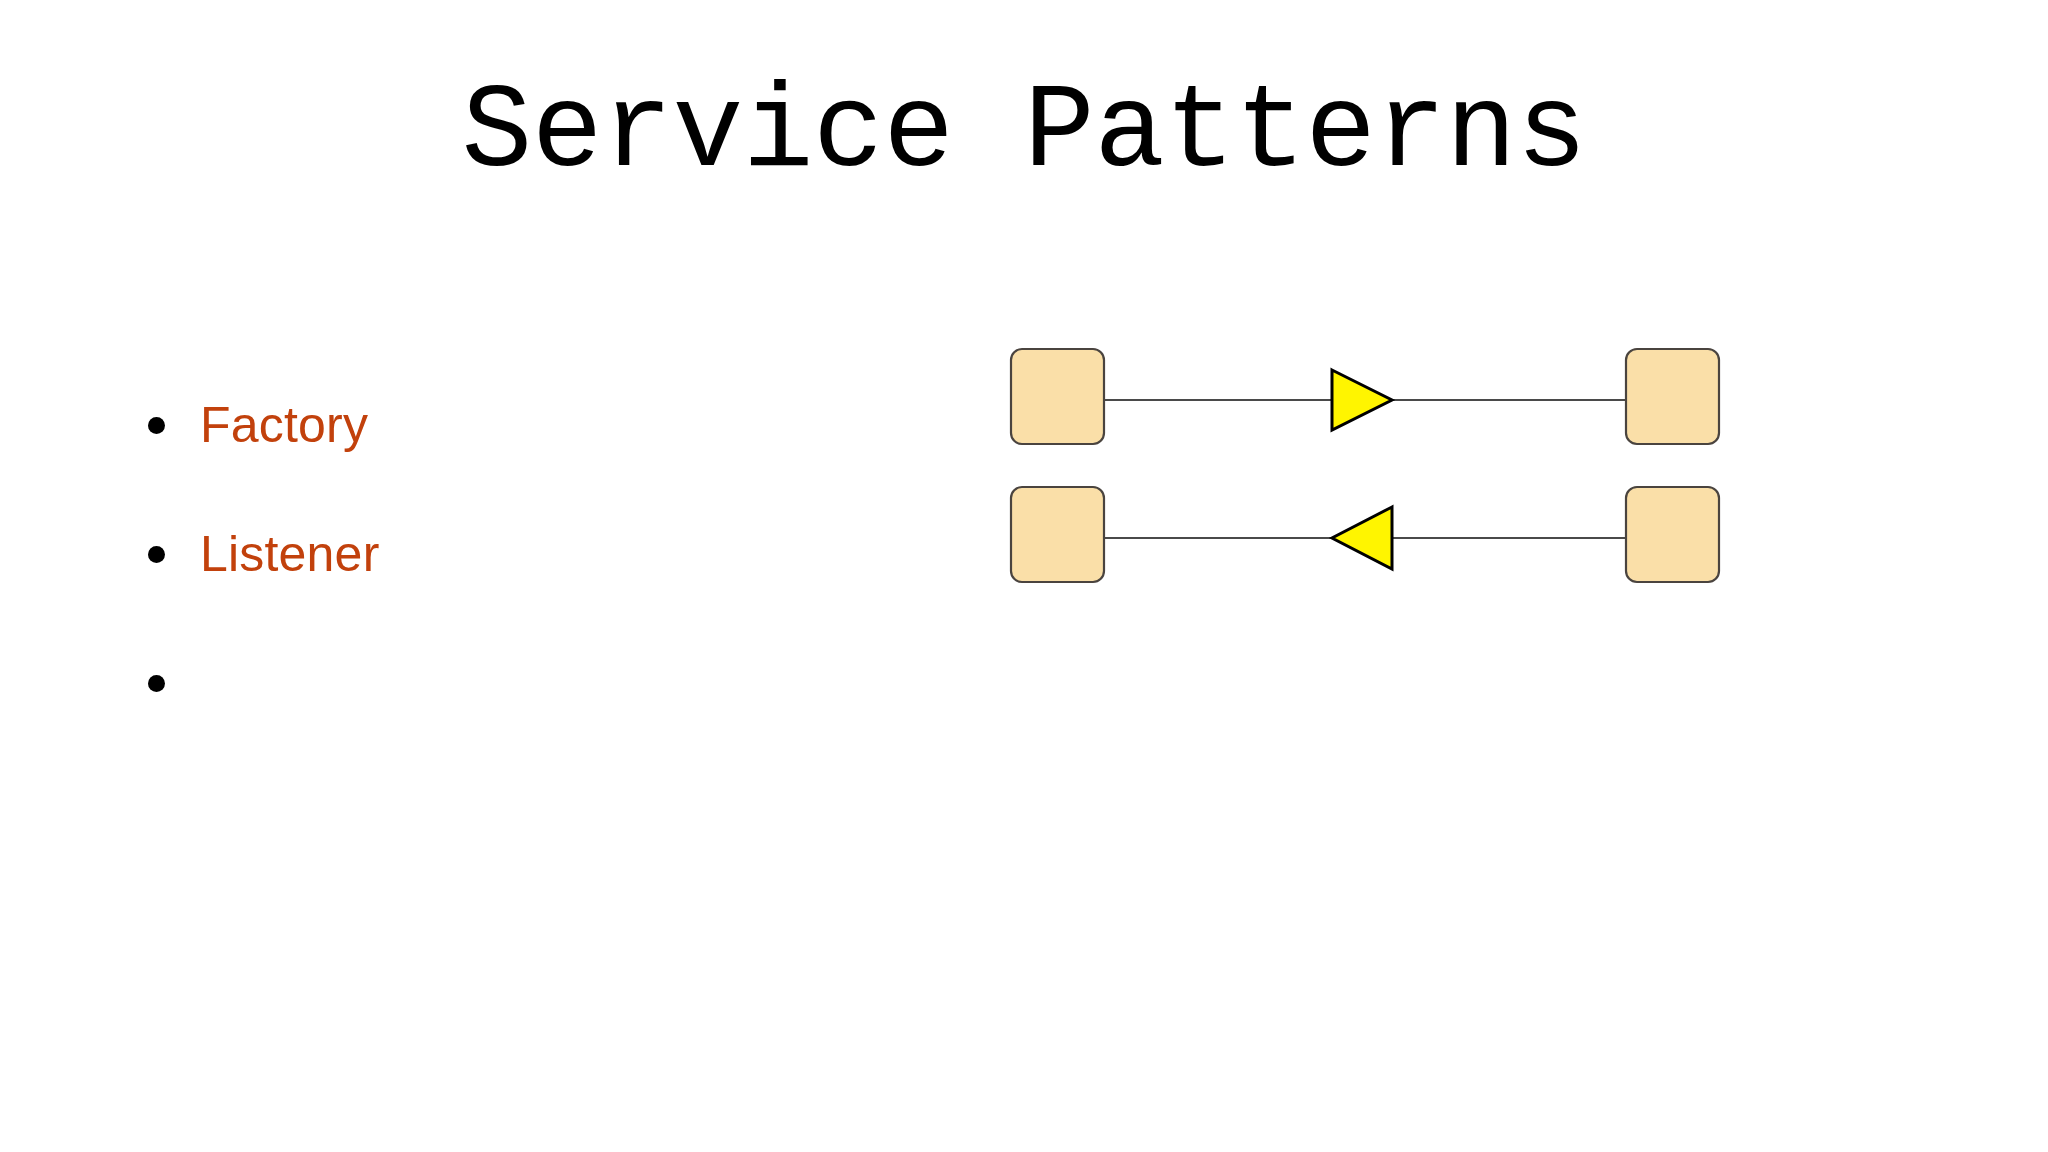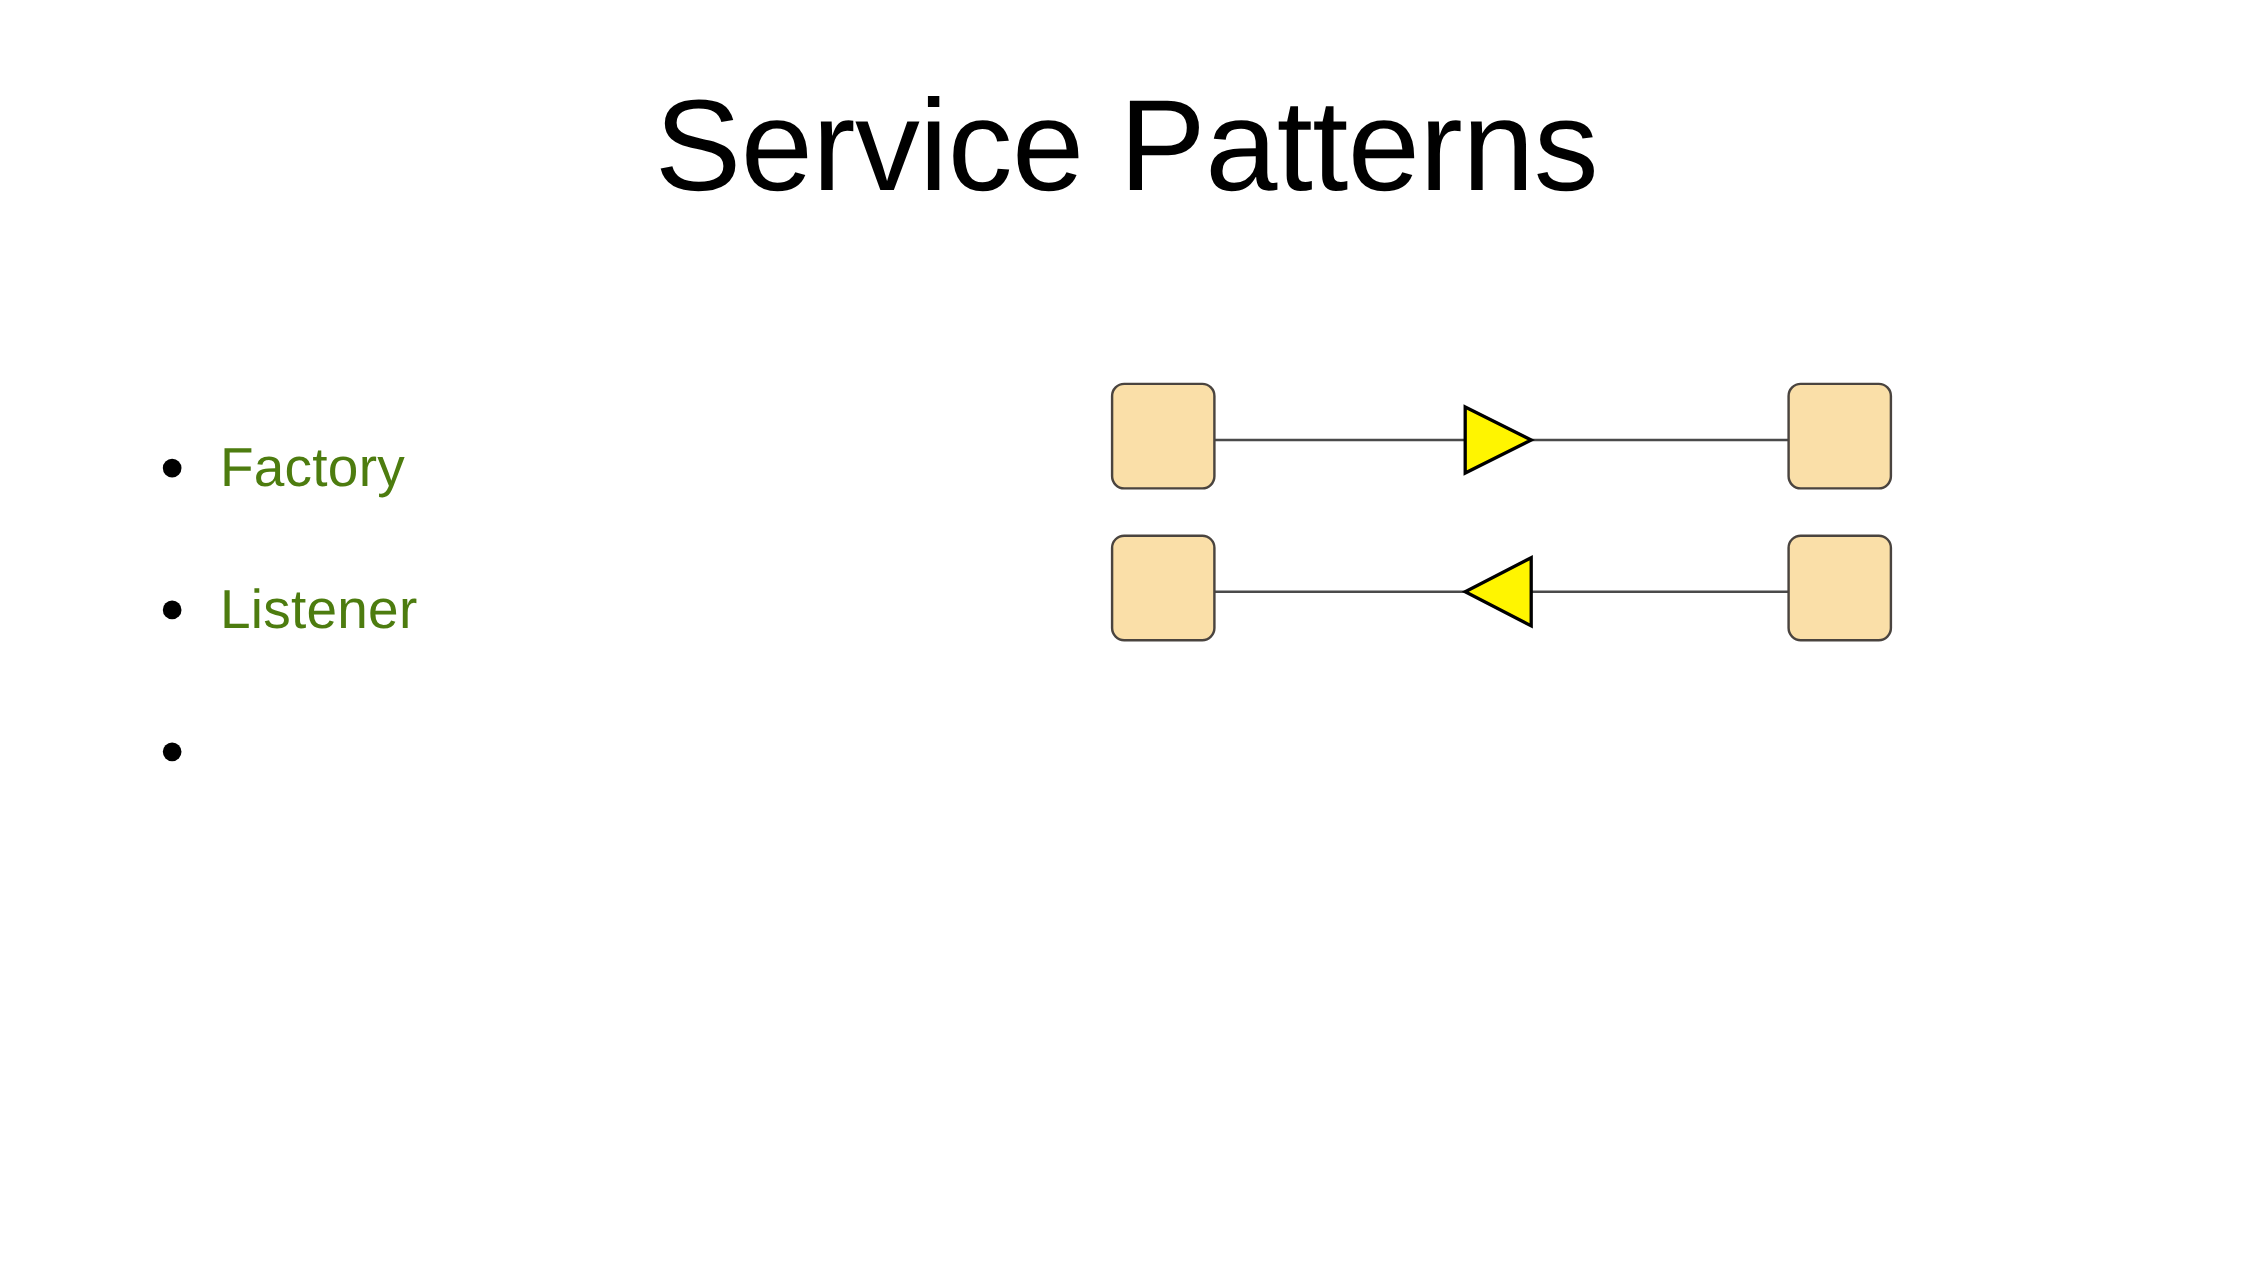--- a/index.html
+++ b/index.html
@@ -21,21 +21,21 @@
     overflow: hidden;
   }
 
   
   .slide-title {
     position: absolute;
     left: 0;
     top: 72px;
     width: 2048px;
     text-align: center;
-    font-family: Liberation Sans, sans-serif;
+    font-family: Liberation Mono, monospace;
     font-size: 118px;
     font-weight: 300;
     line-height: 1.05;
     letter-spacing: -0.5px;
     color: #000000;
     white-space: nowrap;
   }
 
   
   .bullet-list {
@@ -61,21 +61,21 @@
     height: 17px;
     margin-top: -8px;
     border-radius: 50%;
     background: #000000;
   }
   .bullet-label {
     margin-left: 60px;
     font-family: "Liberation Sans", sans-serif;
     font-size: 50px;
     font-weight: 300;
-    color: #4d7c0f;
+    color: #c2410c;
     letter-spacing: 0.2px;
     white-space: nowrap;
   }
 
   
   .diagram {
     position: absolute;
     left: 1000px;
     top: 330px;
     width: 760px;

